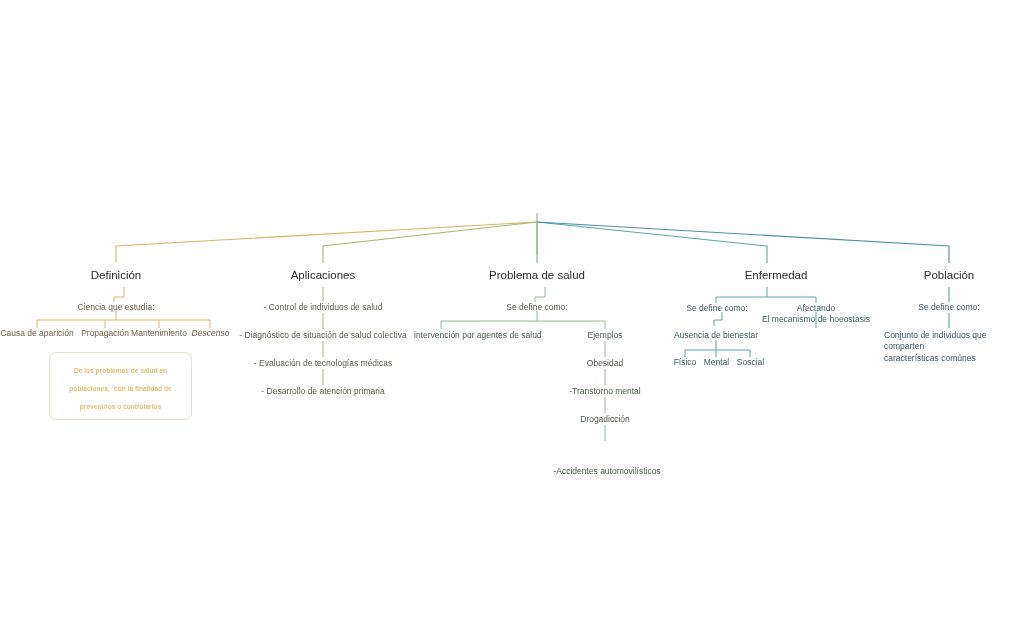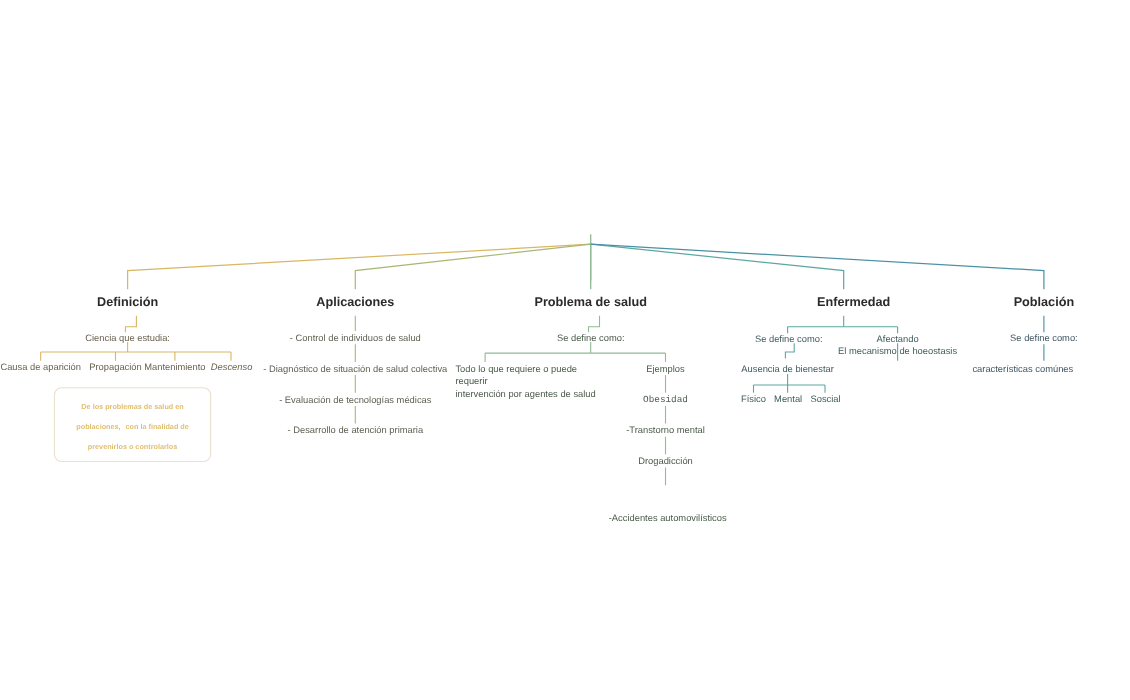--- a/index.html
+++ b/index.html
@@ -16,21 +16,21 @@
   .node{position:absolute;text-align:center;}
   .node .txt{display:block;}
 
   
   #root{left:437px;top:188px;width:200px;}
   #root .txt{
     font-size:16.5px;font-weight:bold;color:#4a86e8;letter-spacing:.2px;
   }
 
   
-  .branch-head{font-size:11.5px;font-weight:bold;color:#2b2b2b;}
+  .branch-head{font-size:11.5px;font-weight:normal;color:#2b2b2b;}
   .lbl-olive{font-size:8.5px;color:#5e5e52;line-height:1.35;}
   .lbl-green{font-size:8.5px;color:#4a5a4a;line-height:1.35;}
   .lbl-teal{font-size:8.5px;color:#3f5a5c;line-height:1.35;}
   .lbl-blue{font-size:8.5px;color:#3f5560;line-height:1.35;}
   .lbl-gold{font-size:8.5px;color:#6a6050;line-height:1.35;}
 
   
   #note-box{
     position:absolute;left:49px;top:352px;width:143px;
     border:1px solid #e9e0cd;border-radius:7px;
@@ -150,28 +150,27 @@
   </div>
 
   <div class="node" style="left:467px;top:269px;width:140px;">
     <span class="txt branch-head">Problema de salud</span>
   </div>
   <div class="node" style="left:477px;top:302px;width:120px;">
     <span class="txt lbl-green">Se define como:</span>
   </div>
 
   <div class="node" style="left:414px;top:330px;width:130px;text-align:left;">
-    <span class="txt lbl-green">Todo lo que requiere o puede requerir</span>
     <span class="txt lbl-green">intervención por agentes de salud</span>
   </div>
 
   <div class="node" style="left:570px;top:330px;width:70px;">
     <span class="txt lbl-green">Ejemplos</span>
   </div>
-  <div class="node" style="left:565px;top:358px;width:80px;font-family:Liberation Mono, monospace;">
+  <div class="node" style="left:565px;top:358px;width:80px;">
     <span class="txt lbl-green">Obesidad</span>
   </div>
   <div class="node" style="left:555px;top:386px;width:100px;">
     <span class="txt lbl-green">-Transtorno mental</span>
   </div>
   <div class="node" style="left:560px;top:414px;width:90px;">
     <span class="txt lbl-green">Drogadicción</span>
   </div>
   <div class="node" style="left:537px;top:442px;width:140px;margin-top:24px;">
     <span class="txt lbl-green">-Accidentes automovilísticos</span>
@@ -204,16 +203,17 @@
     <span class="txt lbl-teal">Soscial</span>
   </div>
 
   <div class="node" style="left:889px;top:269px;width:120px;">
     <span class="txt branch-head">Población</span>
   </div>
   <div class="node" style="left:904px;top:302px;width:90px;">
     <span class="txt lbl-blue">Se define como:</span>
   </div>
   <div class="node" style="left:884px;top:330px;width:135px;text-align:left;">
+    <span class="txt lbl-blue">Conjunto de individuos que comparten</span>
     <span class="txt lbl-blue">características comúnes</span>
   </div>
 
 </div>
 
 </body></html>

